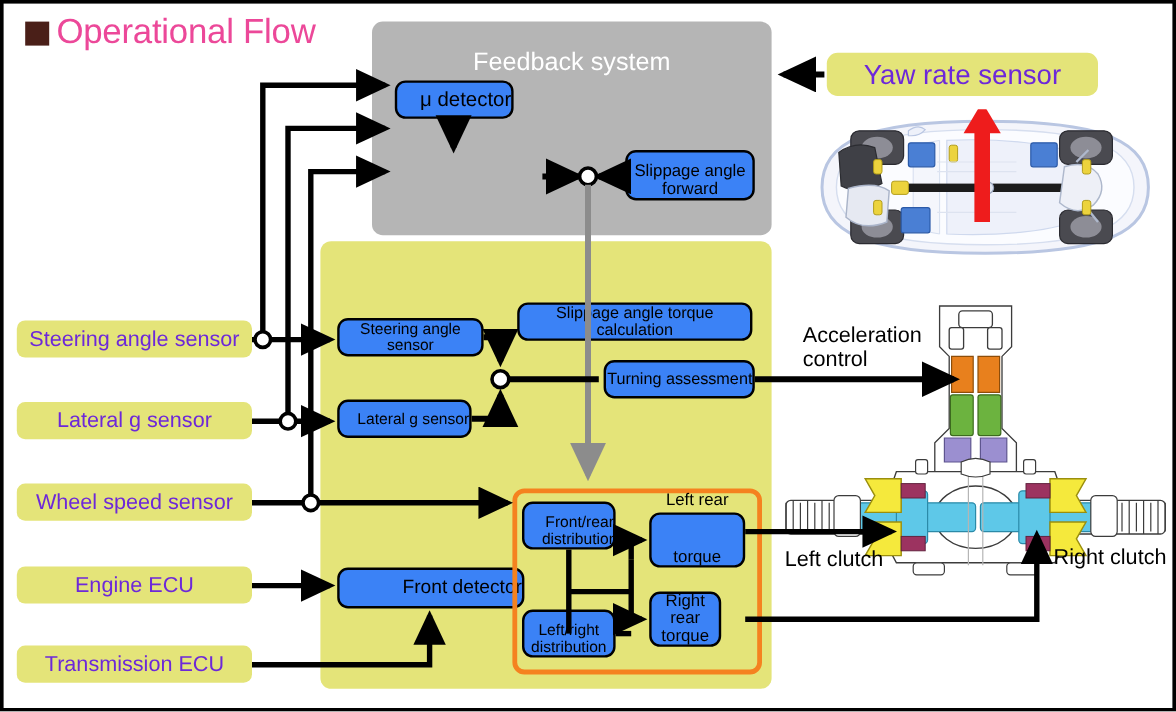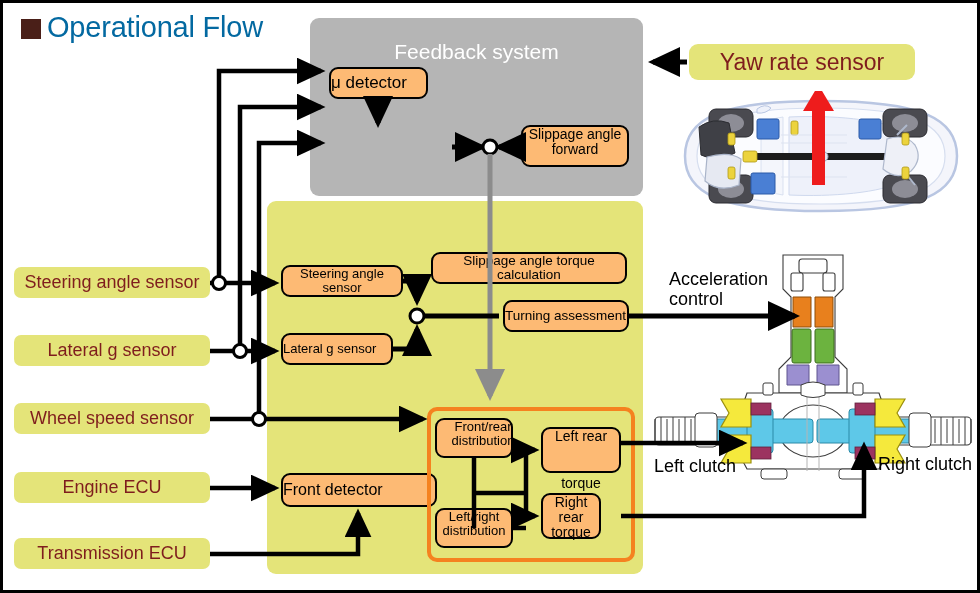--- a/index.html
+++ b/index.html
@@ -1,35 +1,35 @@
 <!DOCTYPE html>
 <html><head>
 <meta charset="utf-8">
 <style>
   html,body{margin:0;padding:0;background:#fff;}
   body{font-family:"Liberation Sans",sans-serif;}
   #root{position:relative;width:980px;height:593px;background:#ffffff;box-sizing:border-box;border:3px solid #000;overflow:hidden;}
   .abs{position:absolute;box-sizing:border-box;}
 
   
-  #title{left:18px;top:8px;font-size:29px;color:#0369a1;white-space:nowrap;letter-spacing:-0.2px;}
+  #title{left:18px;top:8px;font-size:29px;color:#ec4899;white-space:nowrap;letter-spacing:-0.2px;}
   #title-bullet{display:inline-block;width:20px;height:20px;background:#4a1f18;margin-right:6px;vertical-align:-2px;}
 
   
   .panel{border-radius:9px;}
   #feedback-panel{left:307px;top:15px;width:333px;height:178px;background:#b5b5b5;}
   #ff-panel{left:264px;top:198px;width:376px;height:373px;background:#e4e479;}
   #panel-title{color:#ffffff;font-size:21px;text-align:center;width:100%;top:22px;left:0;}
   #ff-title{color:#ffffff;font-size:19px;left:24px;top:211px;}
 
   
-  .nbox{background:#fdba74;border:2.5px solid #000;border-radius:9px;display:flex;align-items:center;justify-content:flex-start;text-align:center;line-height:1.06;color:#000;}
-
-  
-  .ylabel{background:#e4e479;border-radius:7px;display:flex;align-items:center;justify-content:center;font-size:18px;color:#7f1d1d;text-align:right;}
+  .nbox{background:#3b82f6;border:2.5px solid #000;border-radius:9px;display:flex;align-items:center;justify-content:flex-end;text-align:center;line-height:1.06;color:#000;}
+
+  
+  .ylabel{background:#e4e479;border-radius:7px;display:flex;align-items:center;justify-content:center;font-size:18px;color:#6d28d9;text-align:right;}
 
   
   #orange-box{left:424px;top:404px;width:208px;height:155px;border:4px solid #f5821f;border-radius:10px;background:transparent;}
 
   svg.ov{position:absolute;left:0;top:0;width:980px;height:593px;pointer-events:none;}
 
   .plaintext{font-size:18px;color:#000;line-height:1.12;}
 
   
   #car-art{left:668px;top:88px;width:300px;height:130px;}

